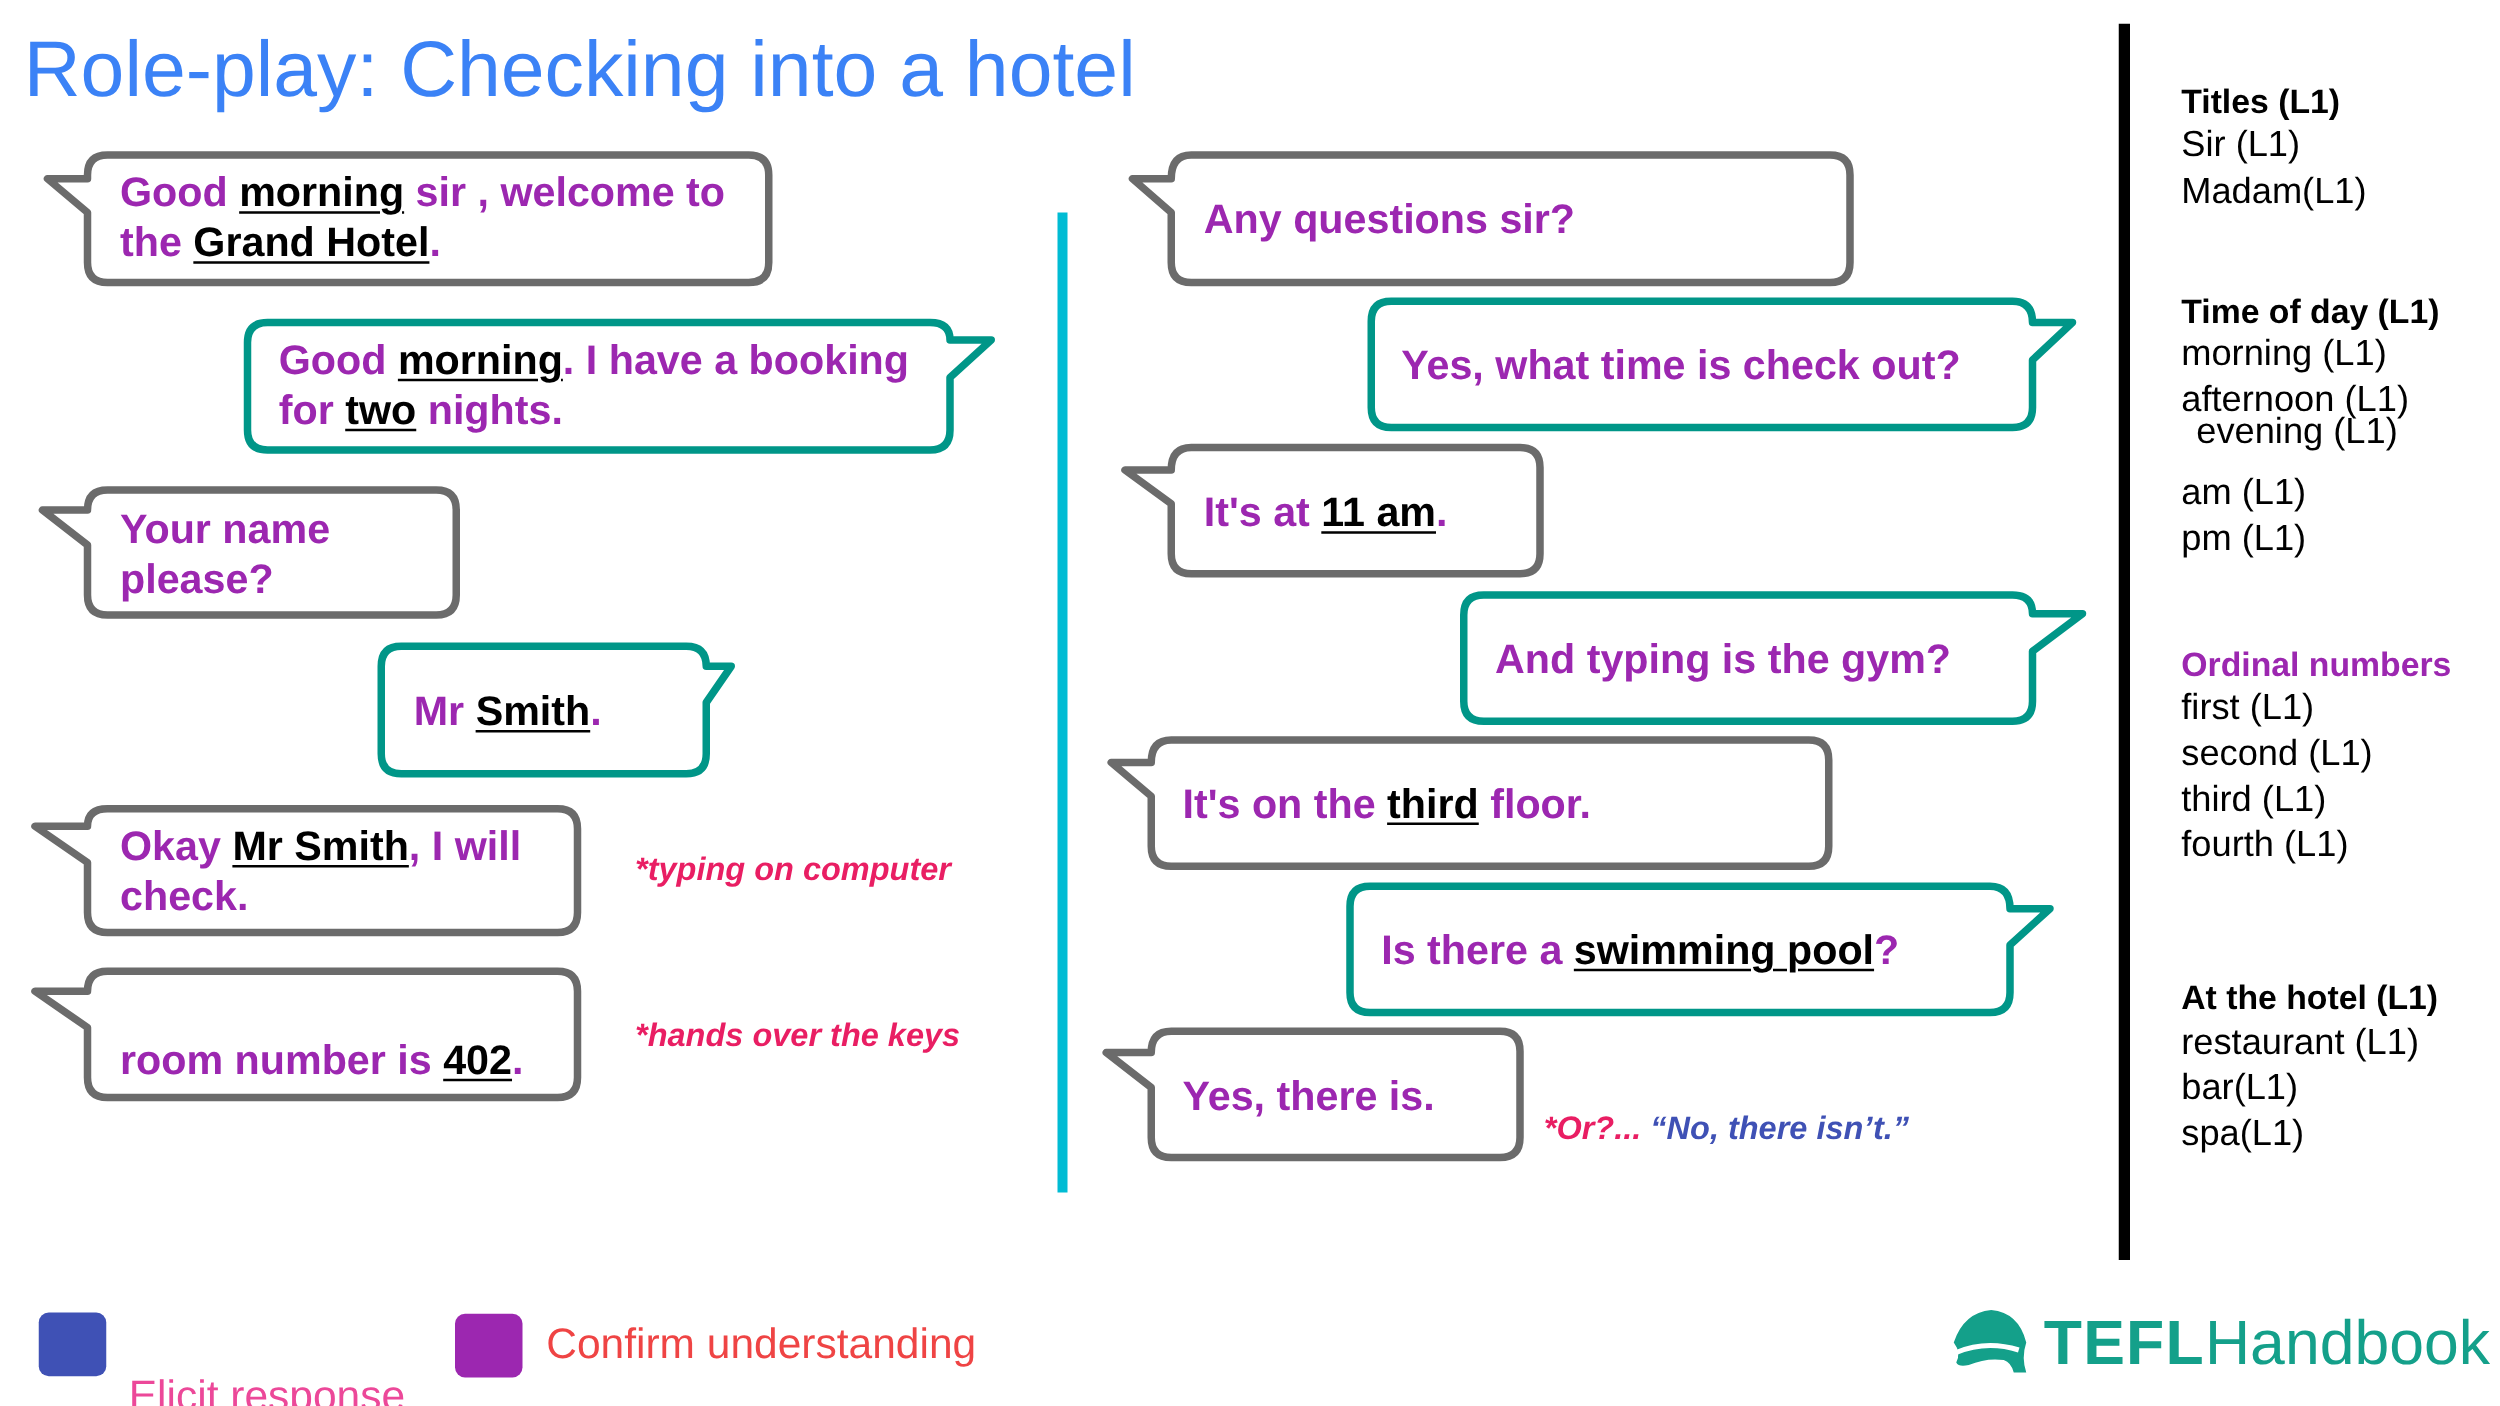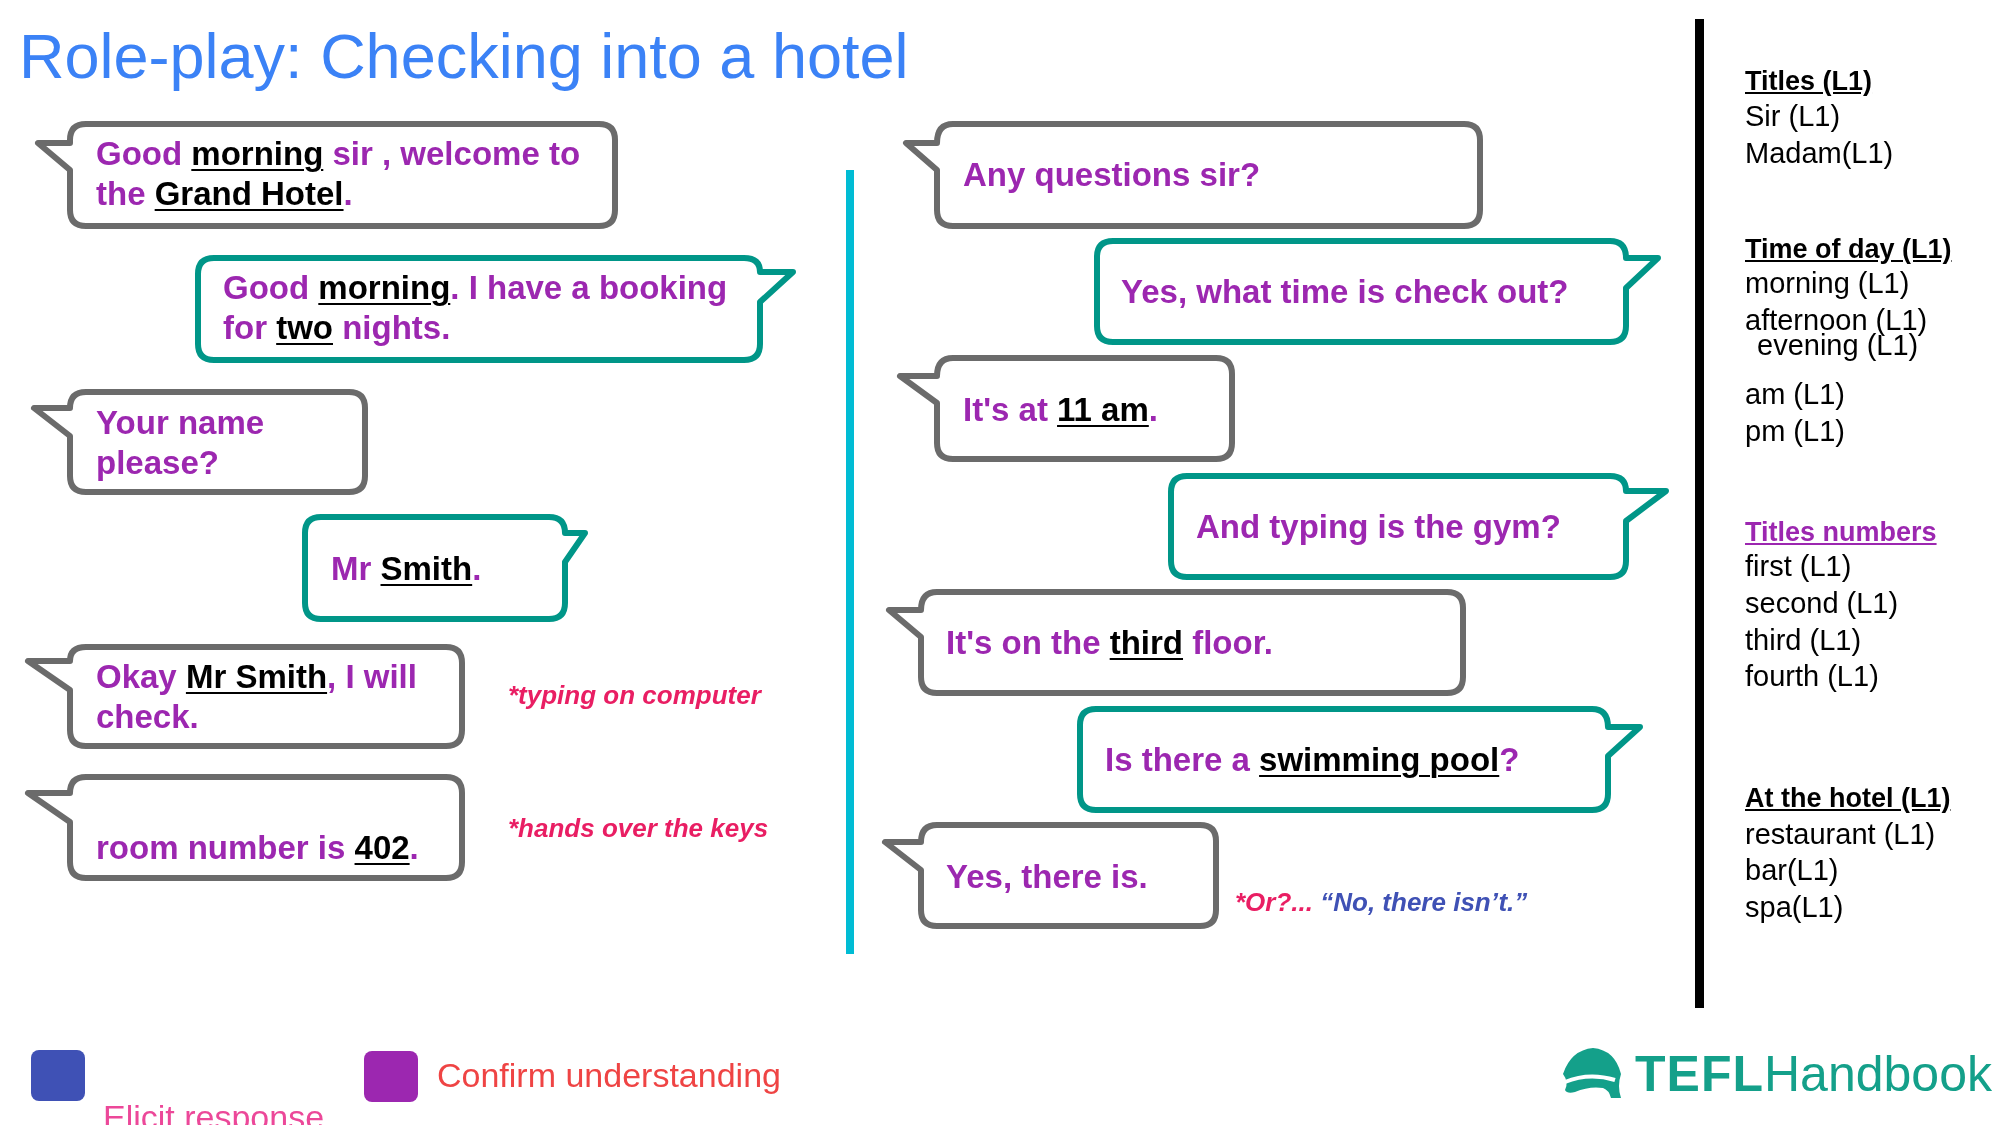--- a/index.html
+++ b/index.html
@@ -8,21 +8,21 @@
   .abs { position:absolute; }
   .title { left:19px; top:20px; font-size:63px; font-weight:normal; color:#3b82f6; white-space:nowrap; }
   svg.bubbles { position:absolute; left:0; top:0; }
   .btext { position:absolute; font-size:33px; font-weight:bold; color:#9c27b0; line-height:40px; }
   .btext .k { color:#000000; text-decoration:underline; text-decoration-thickness:2px; text-underline-offset:4px; }
   .note { position:absolute; font-size:26px; font-weight:bold; font-style:italic; color:#e91e63; white-space:nowrap; }
   .note .q { color:#3f51b5; }
   .divider-cyan { left:846px; top:170px; width:8px; height:784px; background:#00bcd4; }
   .divider-black { left:1695px; top:19px; width:9px; height:989px; background:#000; }
   .side { position:absolute; left:1745px; font-size:29px; color:#000; white-space:nowrap; line-height:34px; }
-  .side.h { font-weight:bold; text-decoration:underline; font-size:27px; }
+  .side.h { font-weight:bold; font-size:27px; }
   .side.h.purple { color:#9c27b0; }
   .legend-swatch { position:absolute; width:54px; height:51px; border-radius:8px; }
   .legend-label { position:absolute; font-size:34px; white-space:nowrap; line-height:40px; }
   .logo { position:absolute; left:1559px; top:1046px; height:56px; display:flex; align-items:center; }
   .logo .t1 { font-size:50px; font-weight:bold; color:#14a08a; letter-spacing:1px; }
   .logo .t2 { font-size:50px; color:#14a08a; }
 </style>
 </head>
 <body>
 
@@ -118,21 +118,21 @@
 <div class="side" style="top:99px;">Sir (L1)</div>
 <div class="side" style="top:136px;">Madam(L1)</div>
 
 <div class="side h" style="top:232px;">Time of day (L1)</div>
 <div class="side" style="top:266px;">morning (L1)</div>
 <div class="side" style="top:303px;">afternoon (L1)</div>
 <div class="side" style="top:328px;margin-left:12px;">evening (L1)</div>
 <div class="side" style="top:377px;">am (L1)</div>
 <div class="side" style="top:414px;">pm (L1)</div>
 
-<div class="side h purple" style="top:515px;">Titles numbers</div>
+<div class="side h purple" style="top:515px;">Ordinal numbers</div>
 <div class="side" style="top:549px;">first (L1)</div>
 <div class="side" style="top:586px;">second (L1)</div>
 <div class="side" style="top:623px;">third (L1)</div>
 <div class="side" style="top:659px;">fourth (L1)</div>
 
 <div class="side h" style="top:781px;">At the hotel (L1)</div>
 <div class="side" style="top:817px;">restaurant (L1)</div>
 <div class="side" style="top:853px;">bar(L1)</div>
 <div class="side" style="top:890px;">spa(L1)</div>
 

